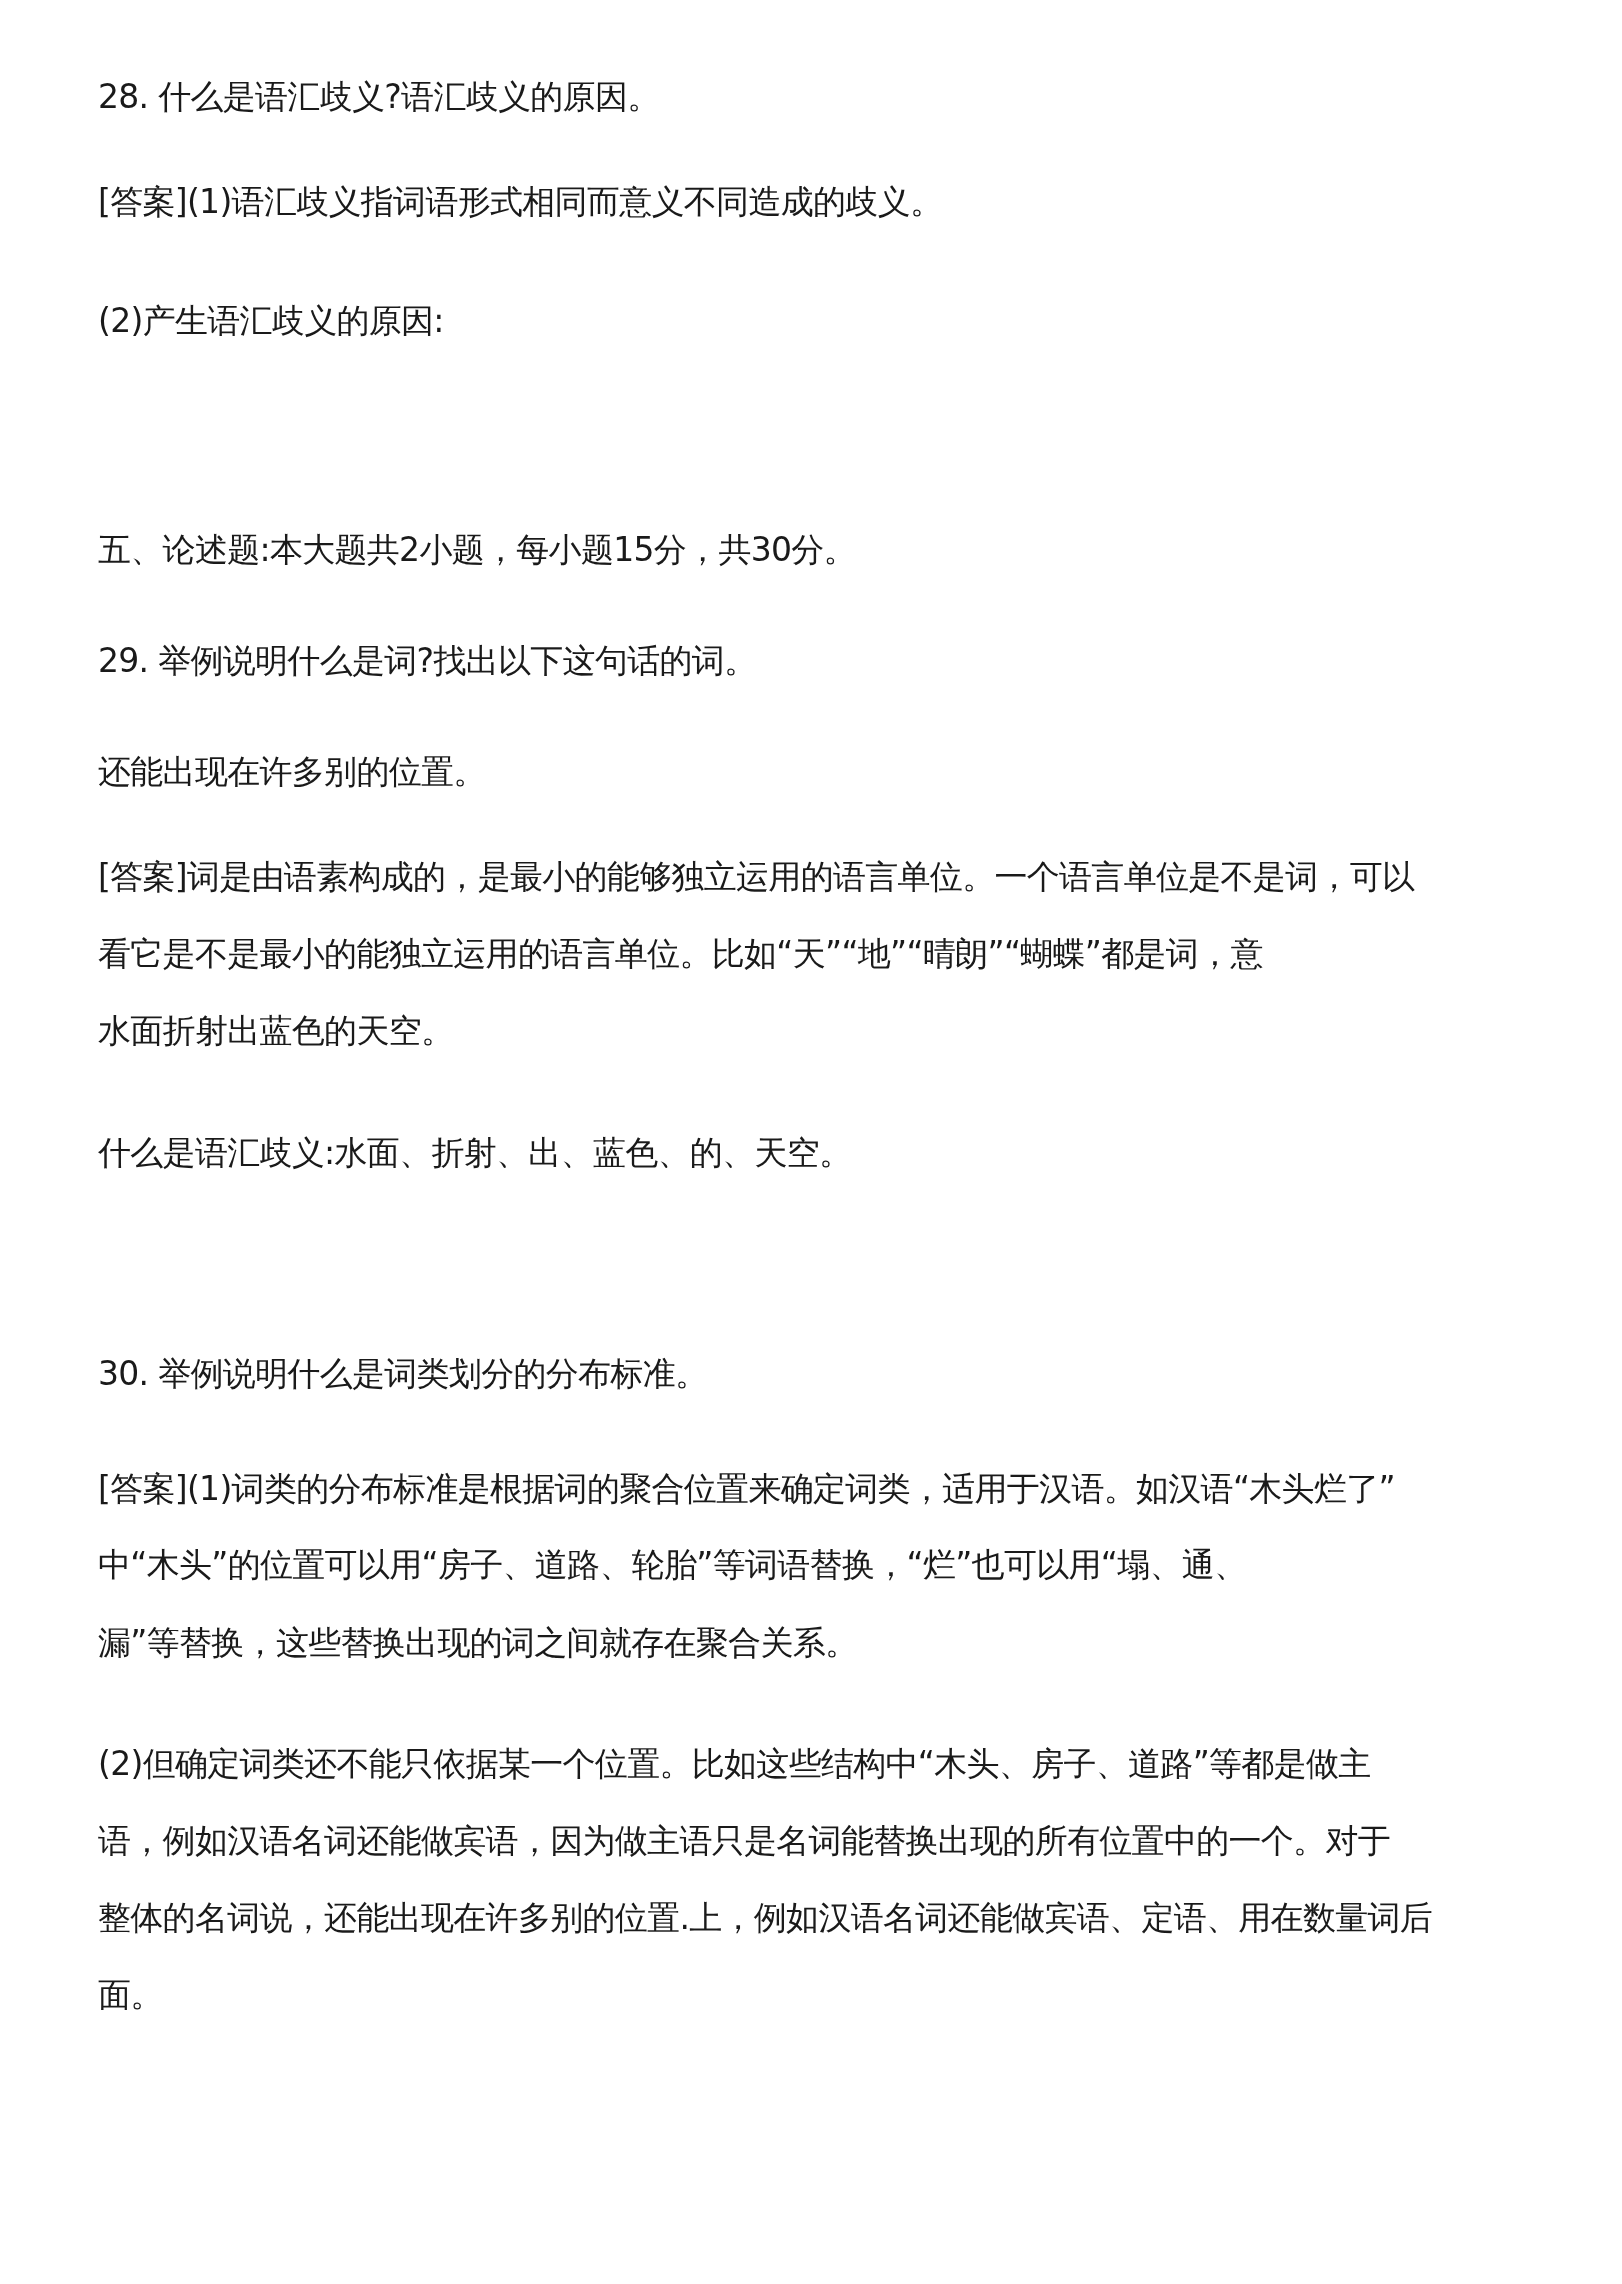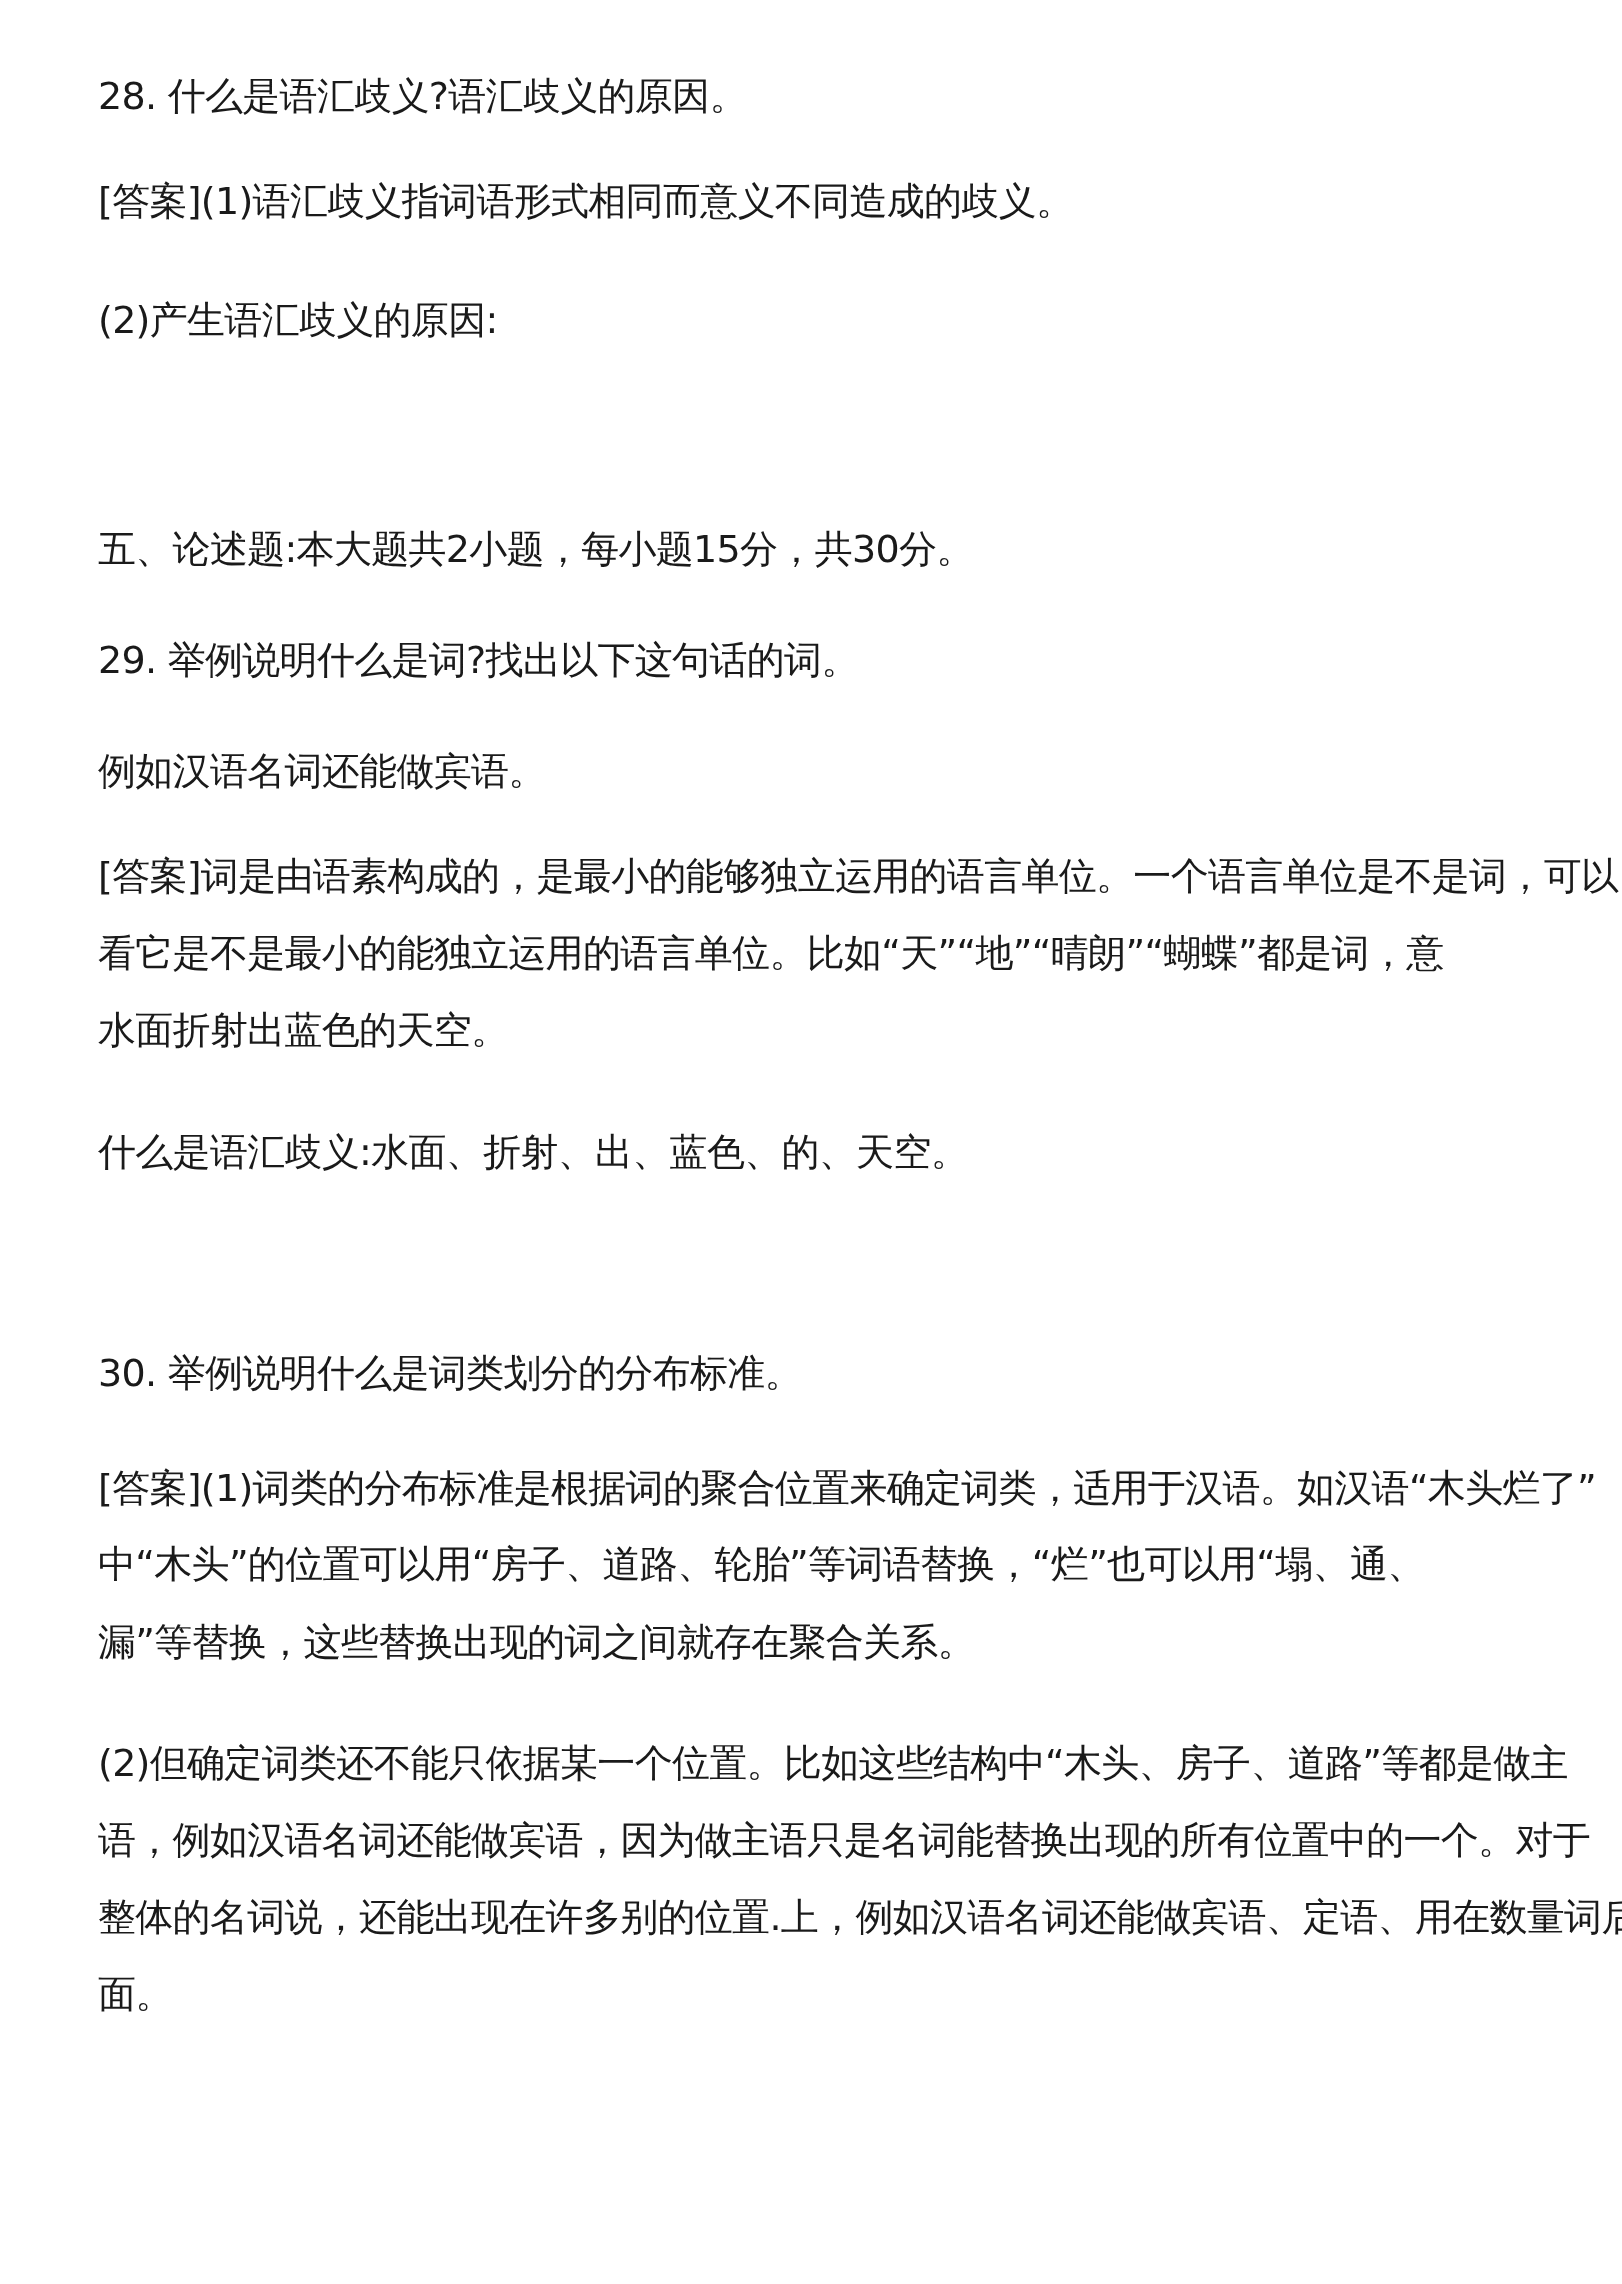--- a/index.html
+++ b/index.html
@@ -3,36 +3,36 @@
   <meta charset="utf-8">
   <style>
     html, body { margin: 0; padding: 0; background: #ffffff; }
     body {
       width: 1623px; height: 2284px; position: relative; overflow: hidden;
       font-family: "DejaVu Sans", "Liberation Sans", sans-serif;
       color: #1a1a1a;
     }
     .line {
       position: absolute; left: 98px; right: 39px;
-      font-size: 38px; line-height: 39px; white-space: nowrap;
+      font-size: 33px; line-height: 39px; white-space: nowrap;
       letter-spacing: -0.7px;
     }
   </style>
 </head>
 <body>
 
 <div>
   <div class="line" style="top:77px">28. 什么是语汇歧义?语汇歧义的原因。</div>
   <div class="line" style="top:182px">[答案](1)语汇歧义指词语形式相同而意义不同造成的歧义。</div>
   <div class="line" style="top:301px">(2)产生语汇歧义的原因:</div>
 
   <div class="line" style="top:530px">五、论述题:本大题共2小题，每小题15分，共30分。</div>
 
   <div class="line" style="top:641px">29. 举例说明什么是词?找出以下这句话的词。</div>
-  <div class="line" style="top:752px">例如汉语名词还能做宾语。</div>
+  <div class="line" style="top:752px">还能出现在许多别的位置。</div>
   <div class="line" style="top:857px">[答案]词是由语素构成的，是最小的能够独立运用的语言单位。一个语言单位是不是词，可以</div>
   <div class="line" style="top:934px">看它是不是最小的能独立运用的语言单位。比如“天”“地”“晴朗”“蝴蝶”都是词，意</div>
   <div class="line" style="top:1011px">水面折射出蓝色的天空。</div>
   <div class="line" style="top:1133px">什么是语汇歧义:水面、折射、出、蓝色、的、天空。</div>
 
   <div class="line" style="top:1354px">30. 举例说明什么是词类划分的分布标准。</div>
   <div class="line" style="top:1469px">[答案](1)词类的分布标准是根据词的聚合位置来确定词类，适用于汉语。如汉语“木头烂了”</div>
   <div class="line" style="top:1545px">中“木头”的位置可以用“房子、道路、轮胎”等词语替换，“烂”也可以用“塌、通、</div>
   <div class="line" style="top:1623px">漏”等替换，这些替换出现的词之间就存在聚合关系。</div>
   <div class="line" style="top:1744px">(2)但确定词类还不能只依据某一个位置。比如这些结构中“木头、房子、道路”等都是做主</div>

